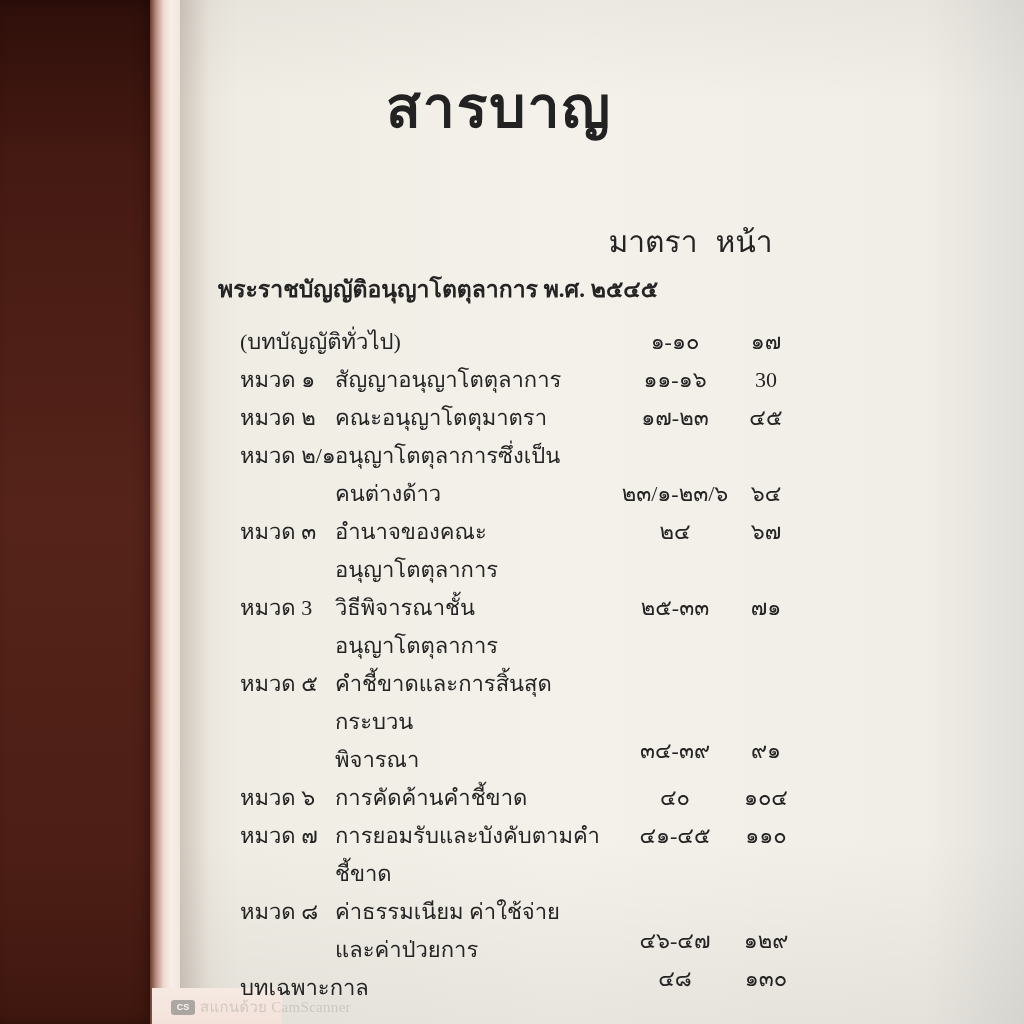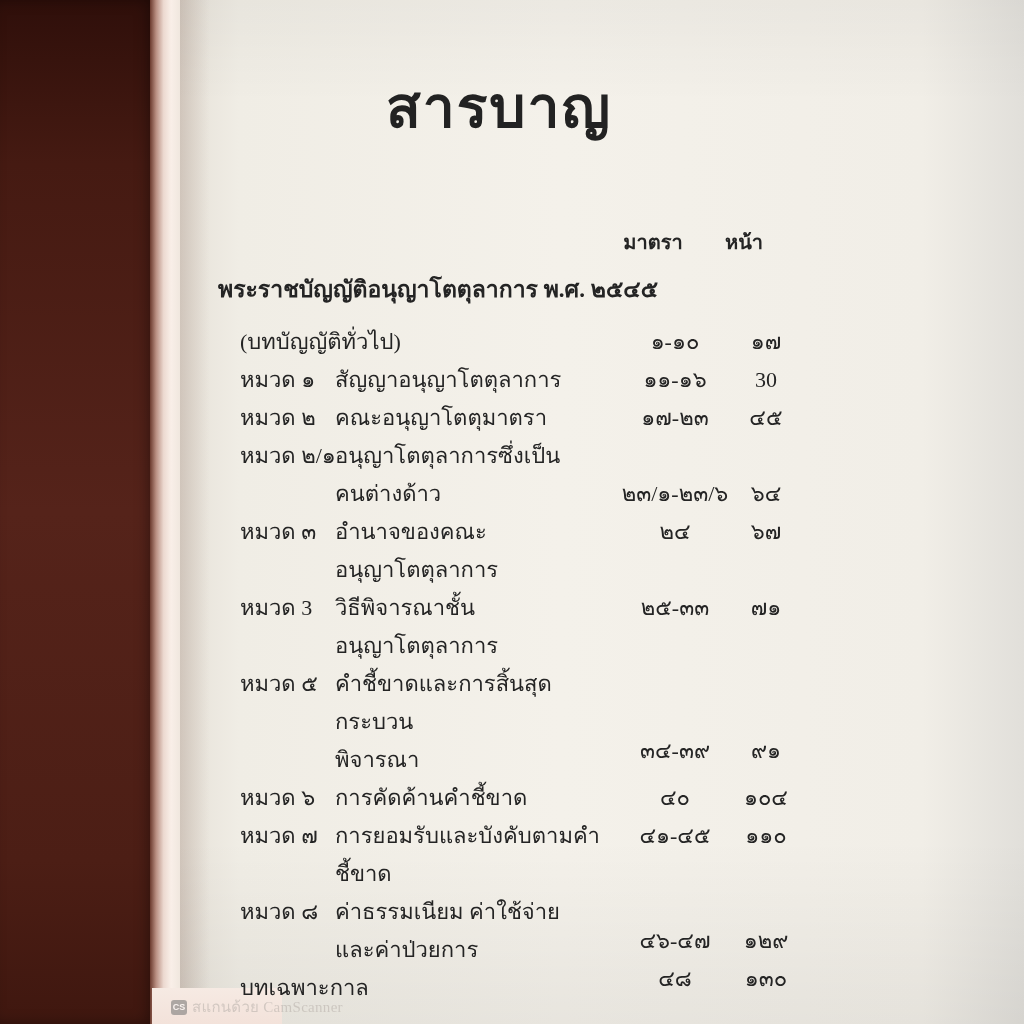--- a/index.html
+++ b/index.html
@@ -40,39 +40,39 @@
   .content { position:absolute; left:218px; top:0; width:562px; color:#242424; }
 
   h1.page-title {
     margin:71px 0 0 0; text-align:center;
     font-size:57px; font-weight:600; letter-spacing:2px; color:#222;
     line-height:1.3;
   }
 
   .trow { display:grid; grid-template-columns:95px 285px 110px 72px; }
 
-  .col-headers { margin-top:82px; font-size:20px; font-weight:700; line-height:30px; }
+  .col-headers { margin-top:82px; font-size:30px; font-weight:400; line-height:30px; }
   .col-headers .c3, .col-headers .c4 { text-align:center; }
 
   .act-title { margin-top:16px; font-size:23px; font-weight:600; line-height:34px; }
 
   .toc { margin-top:16px; font-size:22px; }
   .toc-line { line-height:38px;margin-left:22px; }
   .toc-line .c1 { white-space:nowrap; }
   .toc-line .c1.full { grid-column:1 / 3; }
   .toc-line .c3, .toc-line .c4 { text-align:center; white-space:nowrap; }
   .toc-line .raise { transform:translateY(-9px); }
 
   .watermark {
     position:absolute; left:171px; top:995px;
     display:flex; align-items:center; gap:5px; opacity:0.55;
     font-family:"Liberation Sans", sans-serif;
   }
   .wm-badge {
-    width:16px; height:15px; border-radius:3px; background:#737373;
+    width:24px; height:15px; border-radius:3px; background:#737373;
     color:#fff; font-size:9px; font-weight:700;
     display:flex; align-items:center; justify-content:center;
   }
   .wm-text { font-size:15px; color:#b7b0aa; letter-spacing:0.3px;font-family:Liberation Serif, serif; }
 </style>
 </head>
 <body>
 
 <div class="cover"></div>
 <div class="fore-edge"></div>

